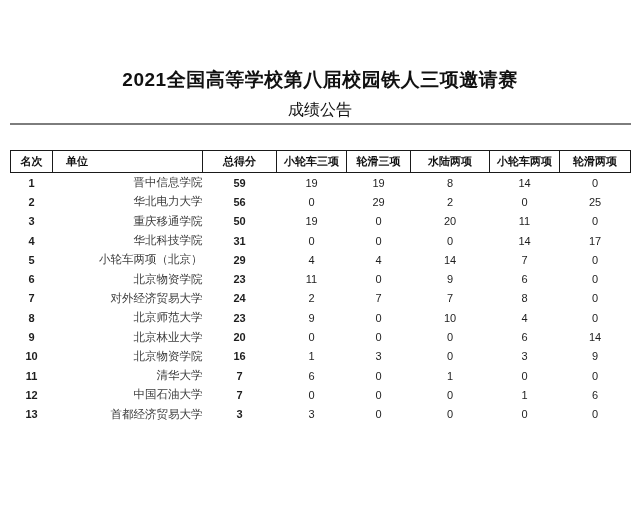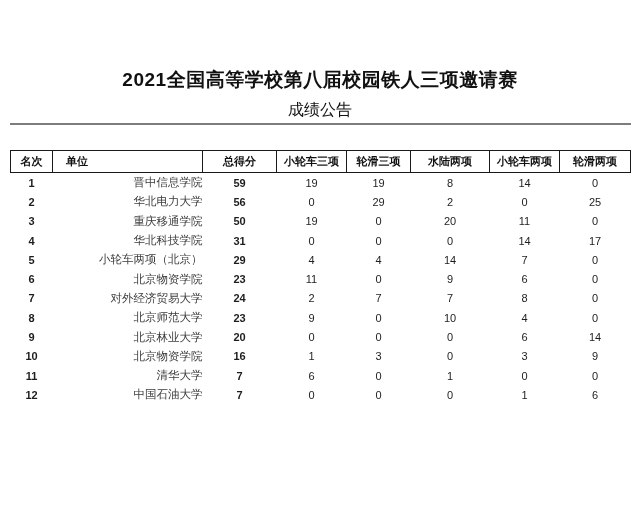--- a/index.html
+++ b/index.html
@@ -230,16 +230,26 @@
         <tr>
           <td class="rank">12</td>
           <td class="school">中国石油大学</td>
           <td class="total">7</td>
           <td class="score">0</td>
           <td class="score">0</td>
           <td class="score">0</td>
           <td class="score">1</td>
           <td class="score">6</td>
         </tr>
+        <tr>
+          <td class="rank">13</td>
+          <td class="school">首都经济贸易大学</td>
+          <td class="total">3</td>
+          <td class="score">3</td>
+          <td class="score">0</td>
+          <td class="score">0</td>
+          <td class="score">0</td>
+          <td class="score">0</td>
+        </tr>
       </tbody>
   </table>
 
 </div>
 
 </body></html>

